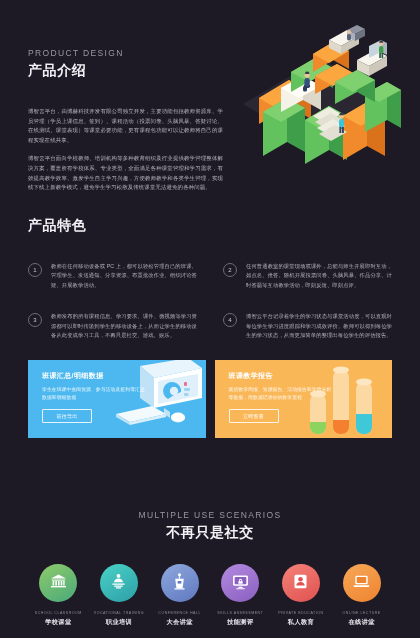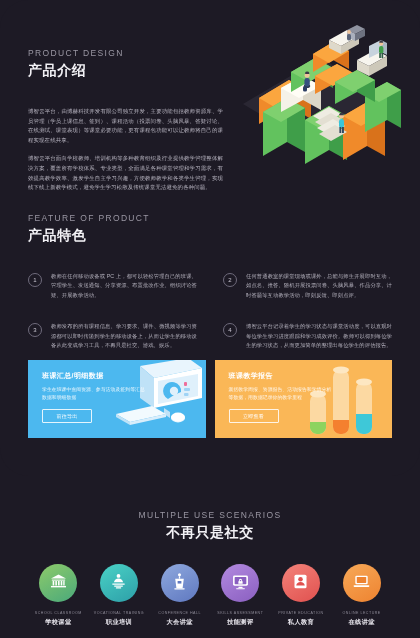--- a/index.html
+++ b/index.html
@@ -188,21 +188,20 @@
       </g>
       <g>
 
         <rect x="118" y="10" width="4" height="6.6" rx="1.8" fill="#5a6478"></rect>
         <circle cx="120" cy="7.9" r="1.9" fill="#f0c49a"></circle>
       </g>
     </svg>
   </div>
 
   <div class="s2">
-    <div class="sec-eyebrow">FEATURE OF PRODUCT</div>
     <div class="sec-title">产品特色</div>
     <div class="feat-grid">
       <div class="feat">
         <div class="feat-num">1</div>
         <div class="feat-text">教师在任何移动设备或 PC 上，都可以轻松管理自己的班课、管理学生、发送通知、分享资源、布置批改作业、组织讨论答疑、开展教学活动。</div>
       </div>
       <div class="feat">
         <div class="feat-num">2</div>
         <div class="feat-text">任何普通教室的课堂现场或课外，总能与师生开展即时互动，如点名、抢答、随机开展投票问卷、头脑风暴、作品分享、计时答题等互动教学活动，即刻反馈、即刻点评。</div>
       </div>

